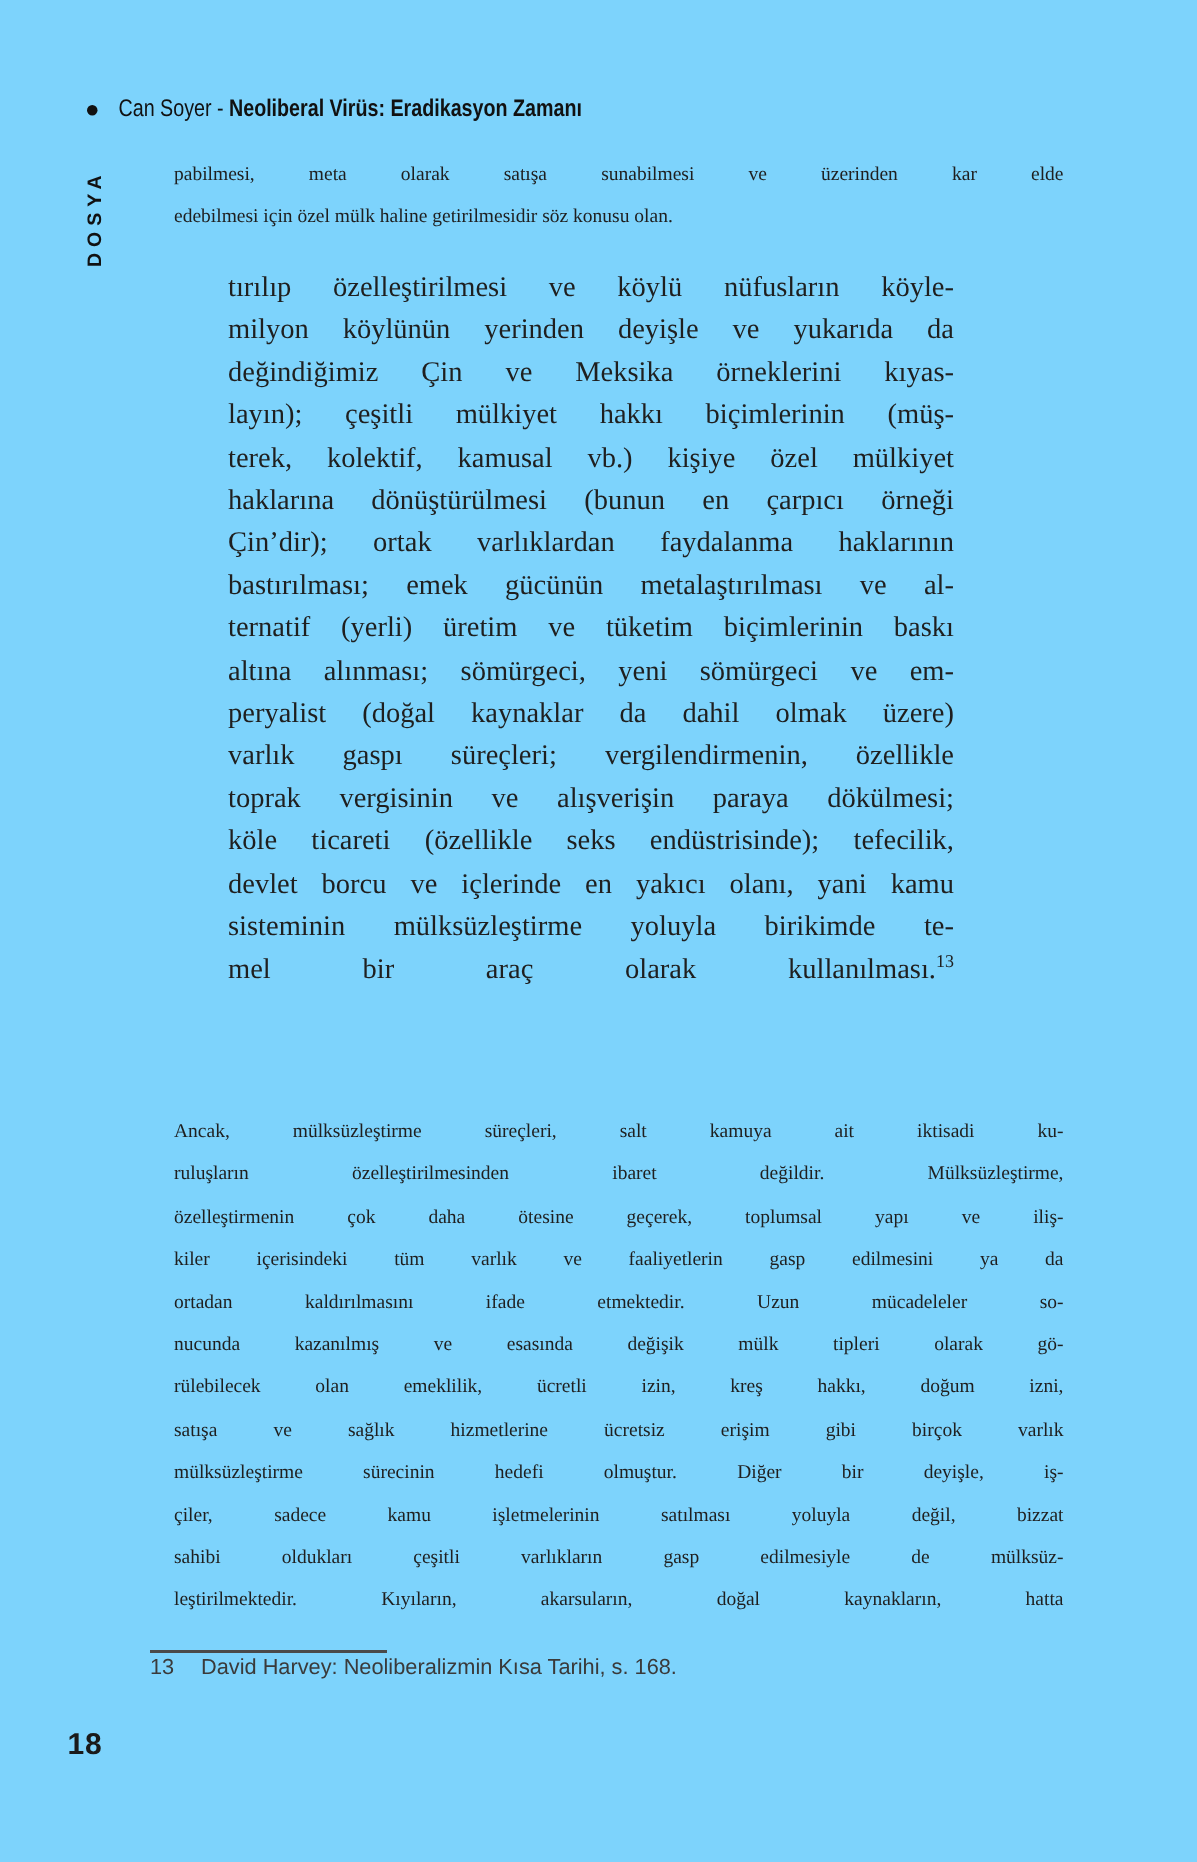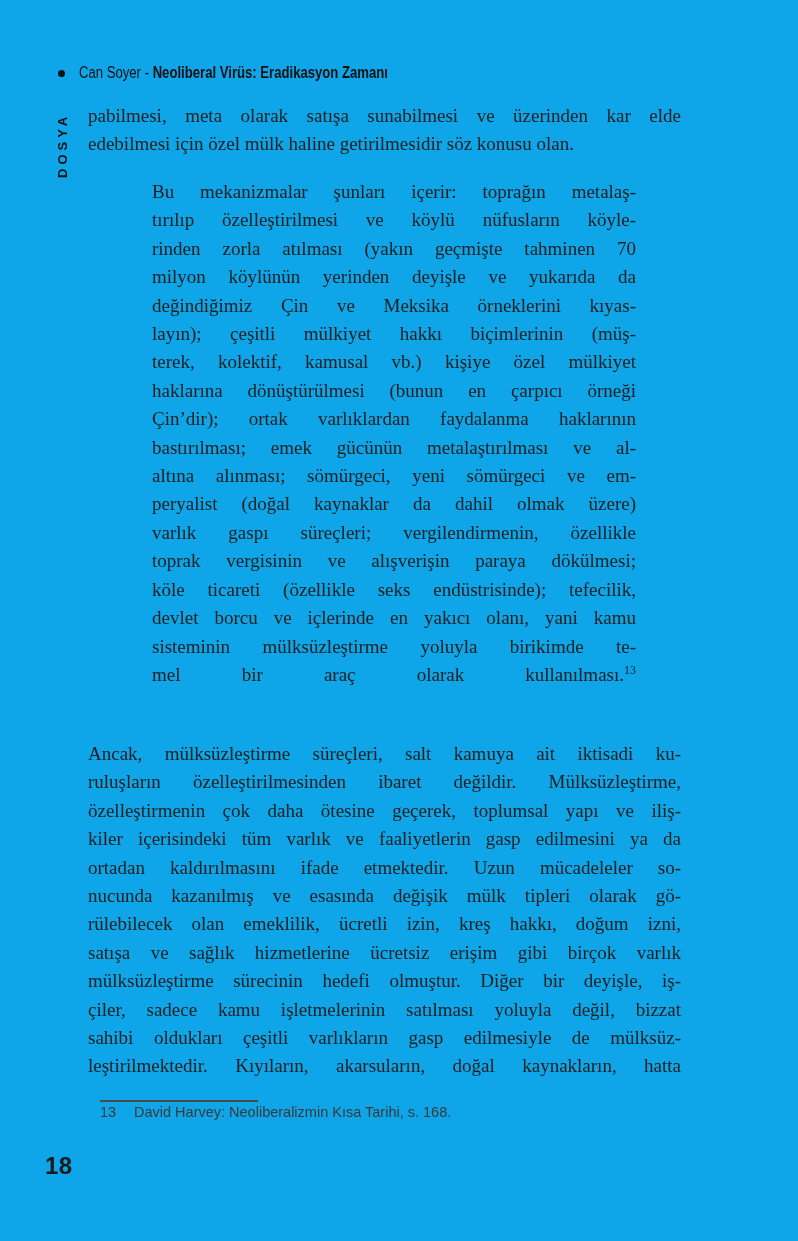--- a/index.html
+++ b/index.html
@@ -1,20 +1,20 @@
 <!DOCTYPE html>
 <html><head>
 <meta charset="utf-8">
 <style>
   html, body { margin: 0; padding: 0; background: #e8e8e8; }
   .page {
     position: relative;
     width: 798px;
     height: 1241px;
-    background: #0ea5e9;
+    background: #7dd3fc;
     font-family: "Liberation Serif", serif;
     color: #1f1f1f;
     overflow: hidden;
     margin: 0 auto;
   }
 
   
   .header {
     position: absolute;
     left: 58px;
@@ -54,23 +54,23 @@
     font-family: "Liberation Sans", sans-serif;
     font-weight: bold;
     font-size: 13px;
     letter-spacing: 4px;
     color: #111;
   }
 
   
   .para {
     position: absolute;
-    left: 88px;
+    left: 116px;
     width: 593px;
-    font-size: 19px;
+    font-size: 13px;
     line-height: 28.4px;
   }
   .para-1 { top: 102px; }
   .para-2 { top: 740px; }
 
   .quote {
     position: absolute;
     left: 152px;
     width: 484px;
     top: 178px;
@@ -117,21 +117,21 @@
   }
   .footnote-num { flex: 0 0 34px; }
 
   
   .page-number {
     position: absolute;
     left: 45px;
     top: 1152px;
     font-family: "Liberation Sans", sans-serif;
     font-weight: bold;
-    font-size: 24px;
+    font-size: 20px;
     color: #1a1a1a;
     letter-spacing: 0.5px;
   }
 </style>
 </head>
 <body>
 
 <div class="page">
 
   <div class="header">
@@ -141,30 +141,29 @@
 
   <div class="section-label">DOSYA</div>
 
   <div class="para para-1">
       <div class="line">pabilmesi, meta olarak satışa sunabilmesi ve üzerinden kar elde</div>
       <div class="line">edebilmesi için özel mülk haline getirilmesidir söz konusu olan.</div>
     </div>
 
   <div class="quote">
     <div>
-        <div class="qline">Bu mekanizmalar şunları içerir: toprağın metalaş-</div>
         <div class="qline">tırılıp özelleştirilmesi ve köylü nüfusların köyle-</div>
-        <div class="qline">rinden zorla atılması (yakın geçmişte tahminen 70</div>
         <div class="qline">milyon köylünün yerinden deyişle ve yukarıda da</div>
         <div class="qline">değindiğimiz Çin ve Meksika örneklerini kıyas-</div>
         <div class="qline">layın); çeşitli mülkiyet hakkı biçimlerinin (müş-</div>
         <div class="qline">terek, kolektif, kamusal vb.) kişiye özel mülkiyet</div>
         <div class="qline">haklarına dönüştürülmesi (bunun en çarpıcı örneği</div>
         <div class="qline">Çin’dir); ortak varlıklardan faydalanma haklarının</div>
         <div class="qline">bastırılması; emek gücünün metalaştırılması ve al-</div>
+        <div class="qline">ternatif (yerli) üretim ve tüketim biçimlerinin baskı</div>
         <div class="qline">altına alınması; sömürgeci, yeni sömürgeci ve em-</div>
         <div class="qline">peryalist (doğal kaynaklar da dahil olmak üzere)</div>
         <div class="qline">varlık gaspı süreçleri; vergilendirmenin, özellikle</div>
         <div class="qline">toprak vergisinin ve alışverişin paraya dökülmesi;</div>
         <div class="qline">köle ticareti (özellikle seks endüstrisinde); tefecilik,</div>
         <div class="qline">devlet borcu ve içlerinde en yakıcı olanı, yani kamu</div>
         <div class="qline">sisteminin mülksüzleştirme yoluyla birikimde te-</div>
       </div>
     <div class="qline q-lastline"><span>mel bir araç olarak kullanılması.</span><sup class="fn-ref">13</sup></div>
   </div>

